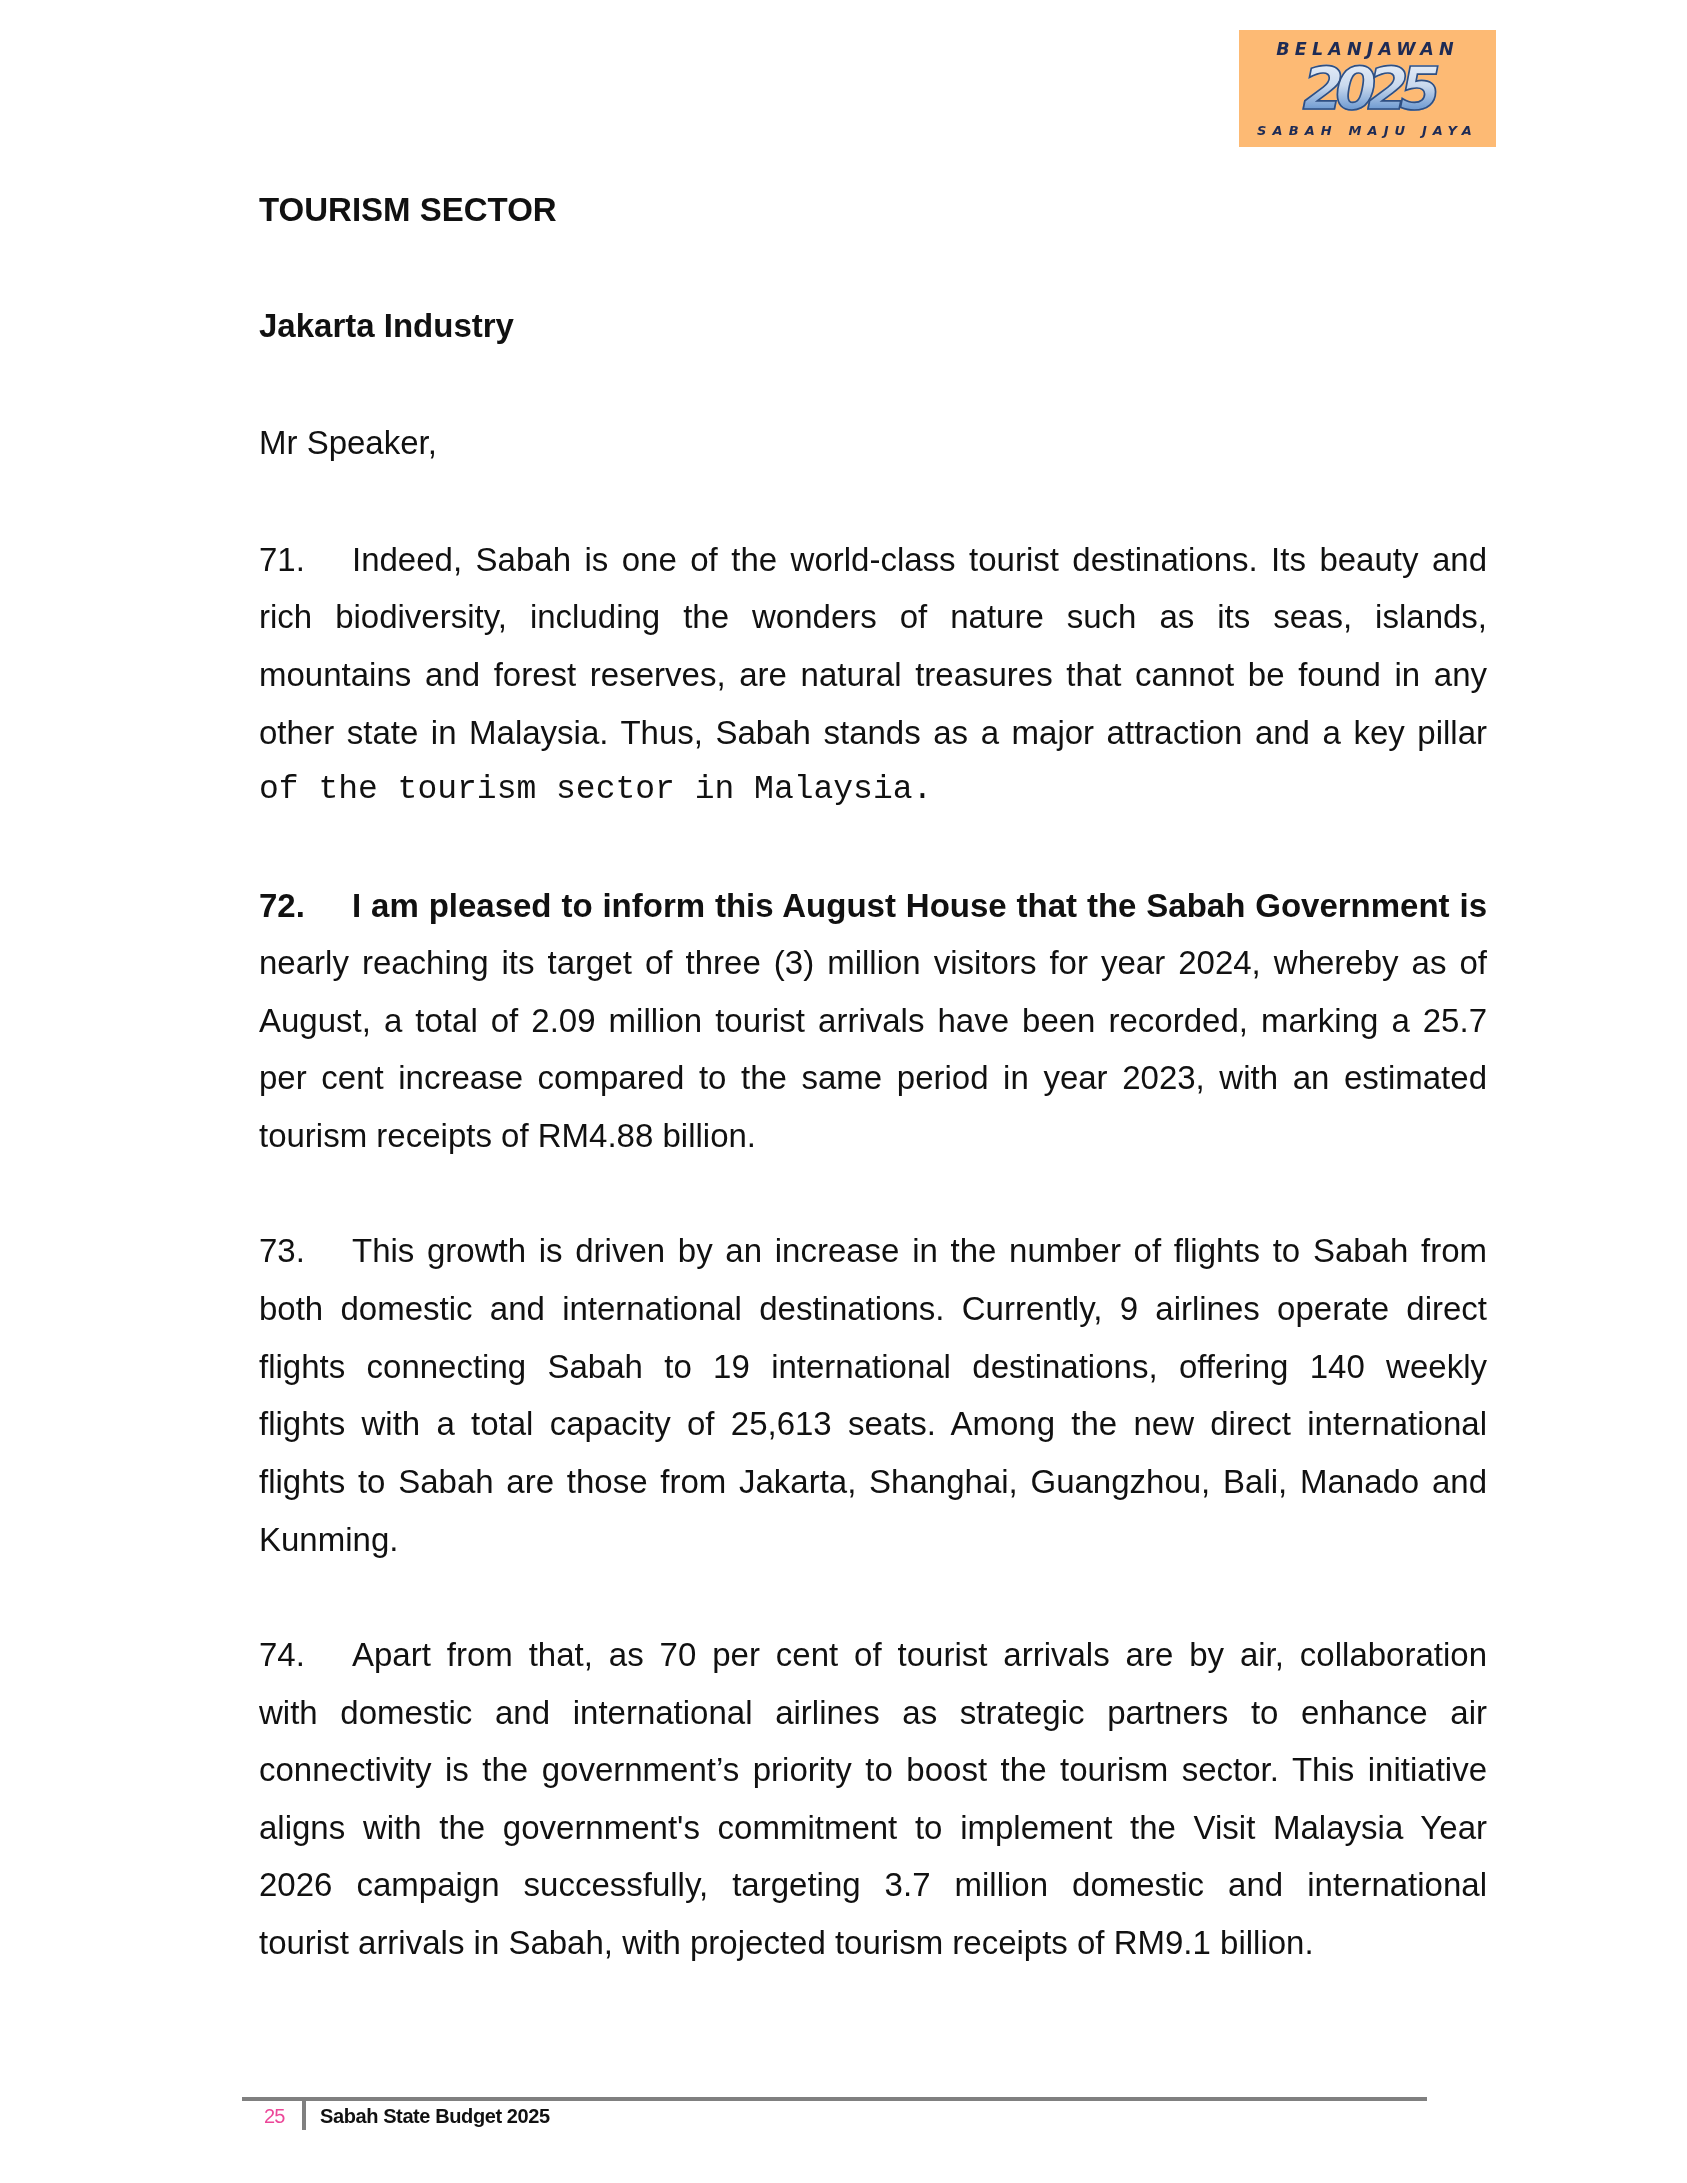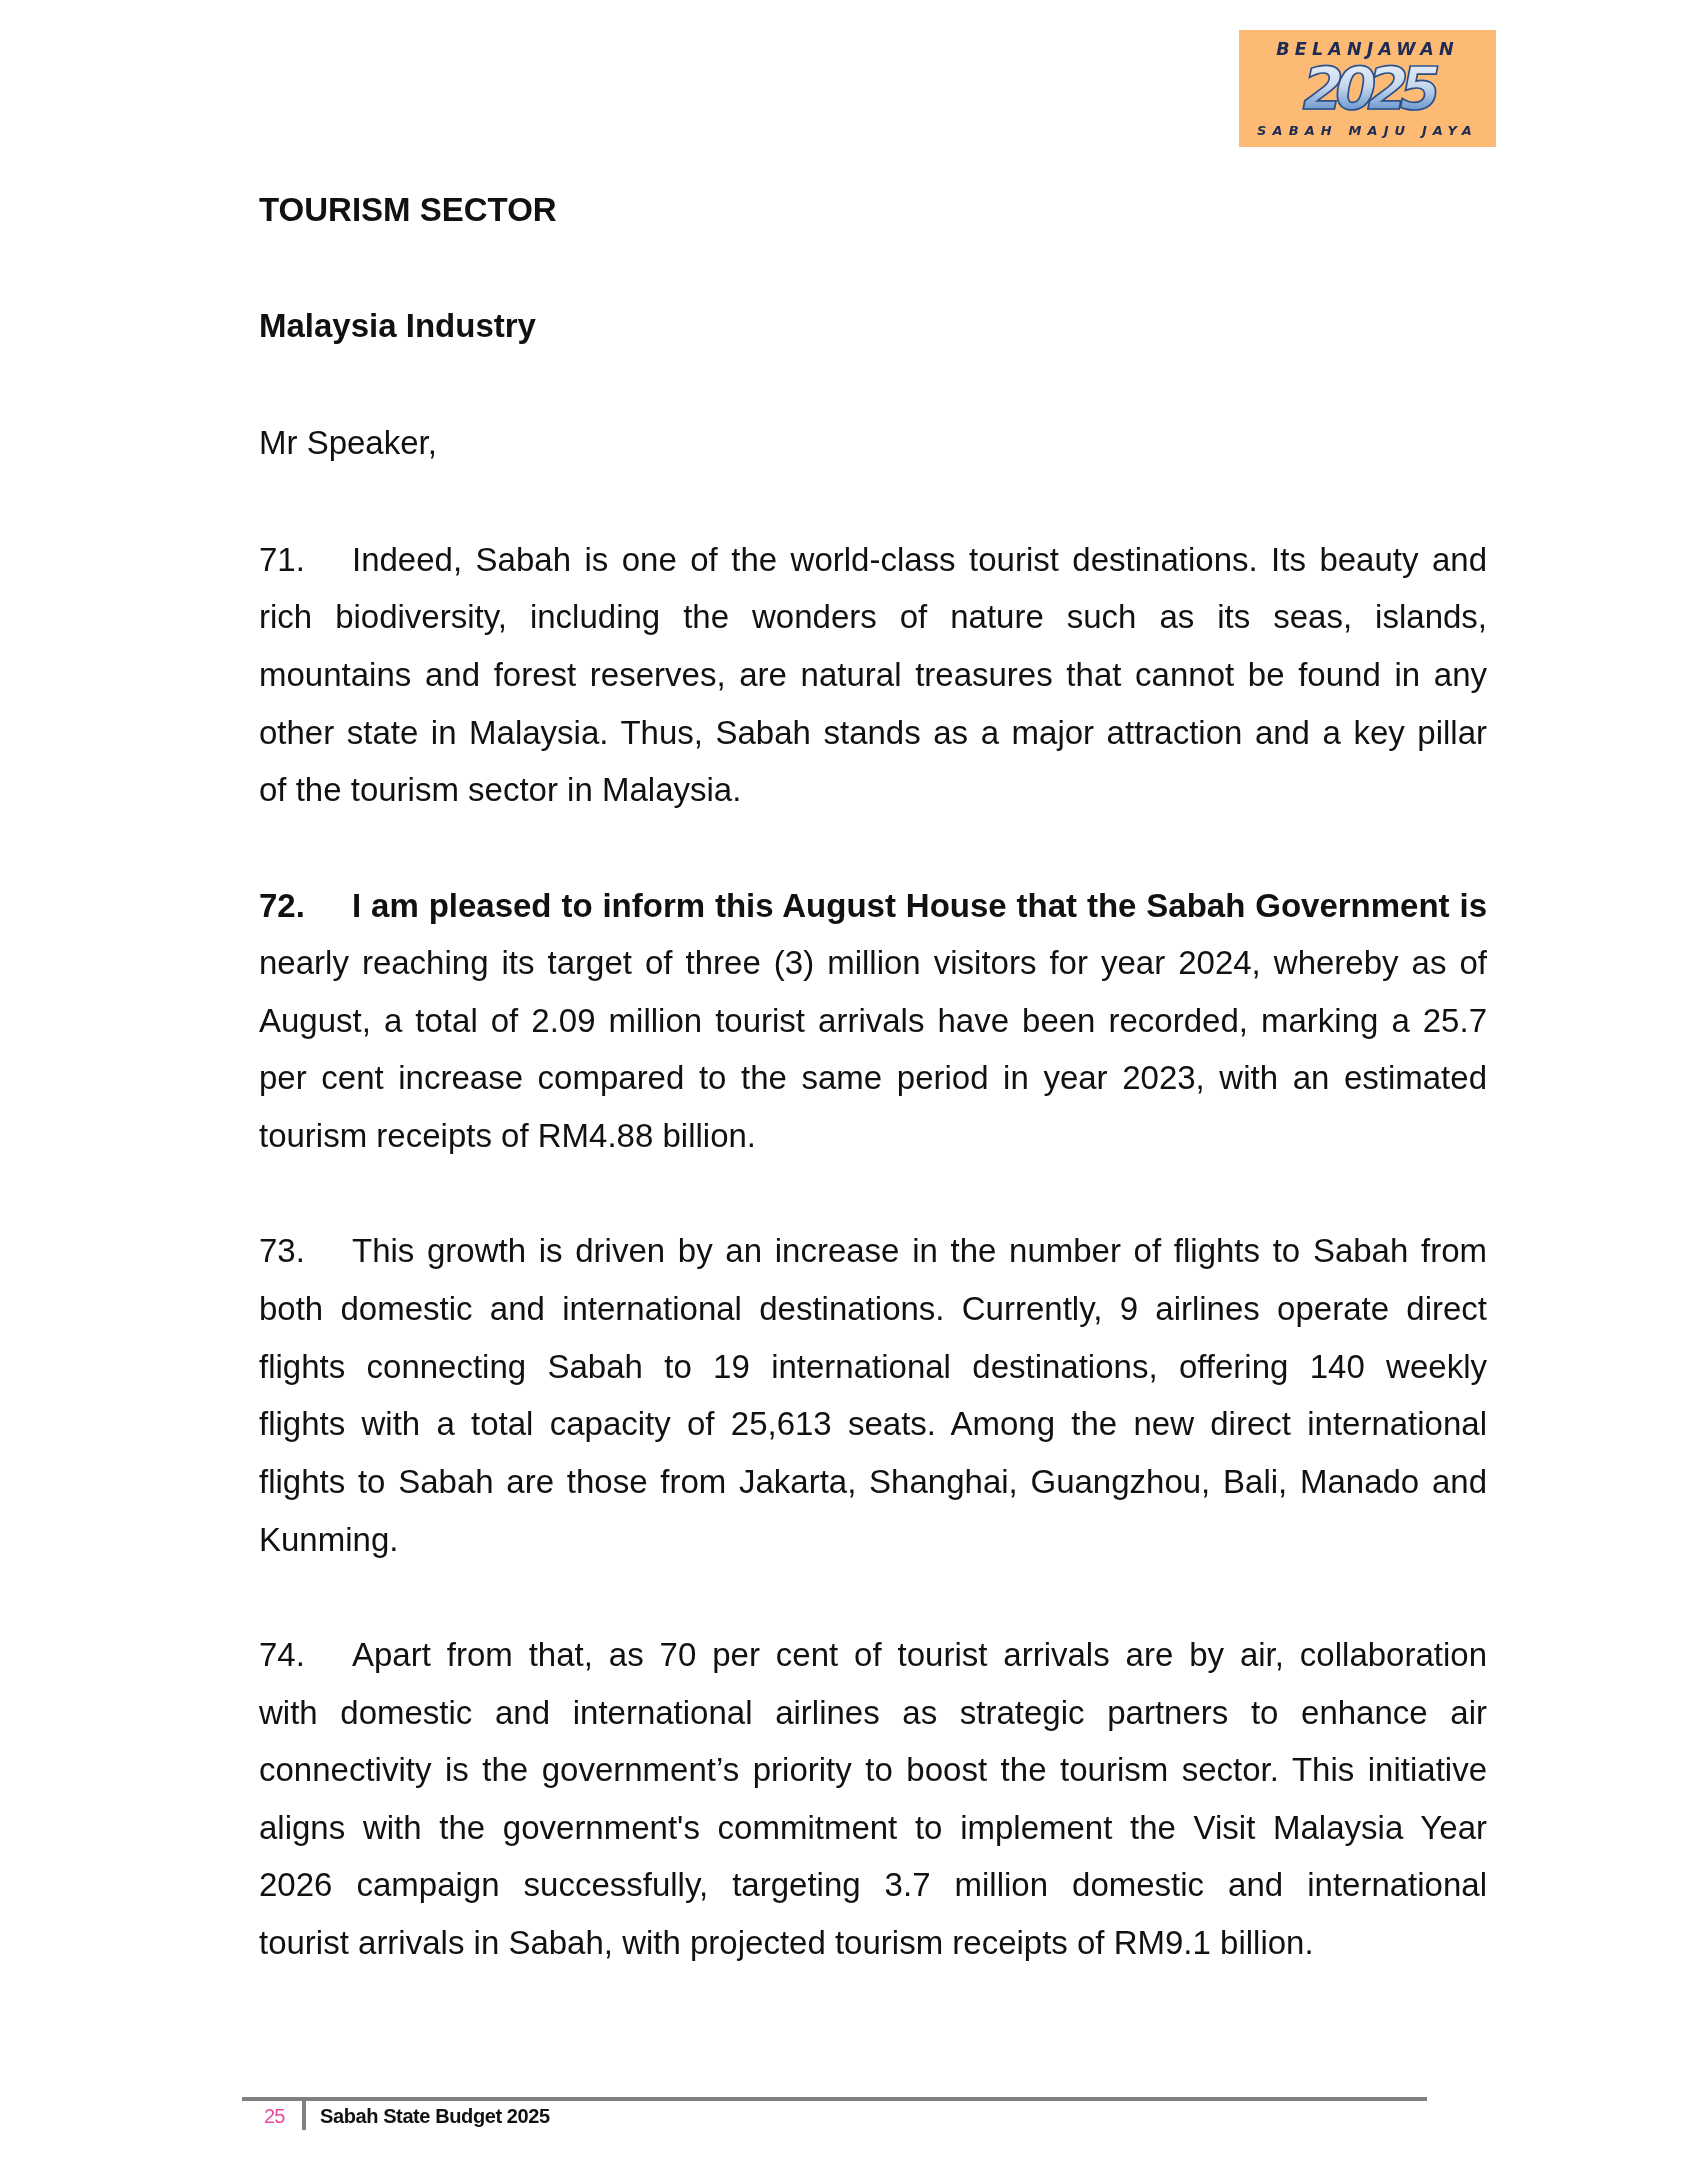--- a/index.html
+++ b/index.html
@@ -33,30 +33,30 @@
 </head>
 <body>
 
 <div class="logo">
   <div class="logo-top">BELANJAWAN</div>
   <div class="logo-year">2025</div>
   <div class="logo-bottom">SABAH MAJU JAYA</div>
 </div>
 
 <div class="heading" style="top:191px">TOURISM SECTOR</div>
-<div class="heading" style="top:307px">Malaysia Industry</div>
+<div class="heading" style="top:307px">Jakarta Industry</div>
 <div class="plain" style="top:424px">Mr Speaker,</div>
 
 <div id="paragraphs">
     <div>
       <div class="line" style="top: 541px;"><span class="num">71.</span><span>Indeed, Sabah is one of the world-class tourist destinations. Its beauty and</span></div>
       <div class="line" style="top: 598px;"><span>rich biodiversity, including the wonders of nature such as its seas, islands,</span></div>
       <div class="line" style="top: 656px;"><span>mountains and forest reserves, are natural treasures that cannot be found in any</span></div>
       <div class="line" style="top: 714px;"><span>other state in Malaysia. Thus, Sabah stands as a major attraction and a key pillar</span></div>
-      <div class="line last" style="top: 771px;"><span>of the tourism sector in Malaysia.</span></div>
+      <div class="line last" style="top: 771px; font-family: Liberation Mono, monospace;"><span>of the tourism sector in Malaysia.</span></div>
     </div>
     <div>
       <div class="line" style="top: 887px; font-weight: bold;"><span class="num">72.</span><span>I am pleased to inform this August House that the Sabah Government is</span></div>
       <div class="line" style="top: 944px;"><span>nearly reaching its target of three (3) million visitors for year 2024, whereby as of</span></div>
       <div class="line" style="top: 1002px;"><span>August, a total of 2.09 million tourist arrivals have been recorded, marking a 25.7</span></div>
       <div class="line" style="top: 1059px;"><span>per cent increase compared to the same period in year 2023, with an estimated</span></div>
       <div class="line last" style="top: 1117px;"><span>tourism receipts of RM4.88 billion.</span></div>
     </div>
     <div>
       <div class="line" style="top: 1232px;"><span class="num">73.</span><span>This growth is driven by an increase in the number of flights to Sabah from</span></div>

